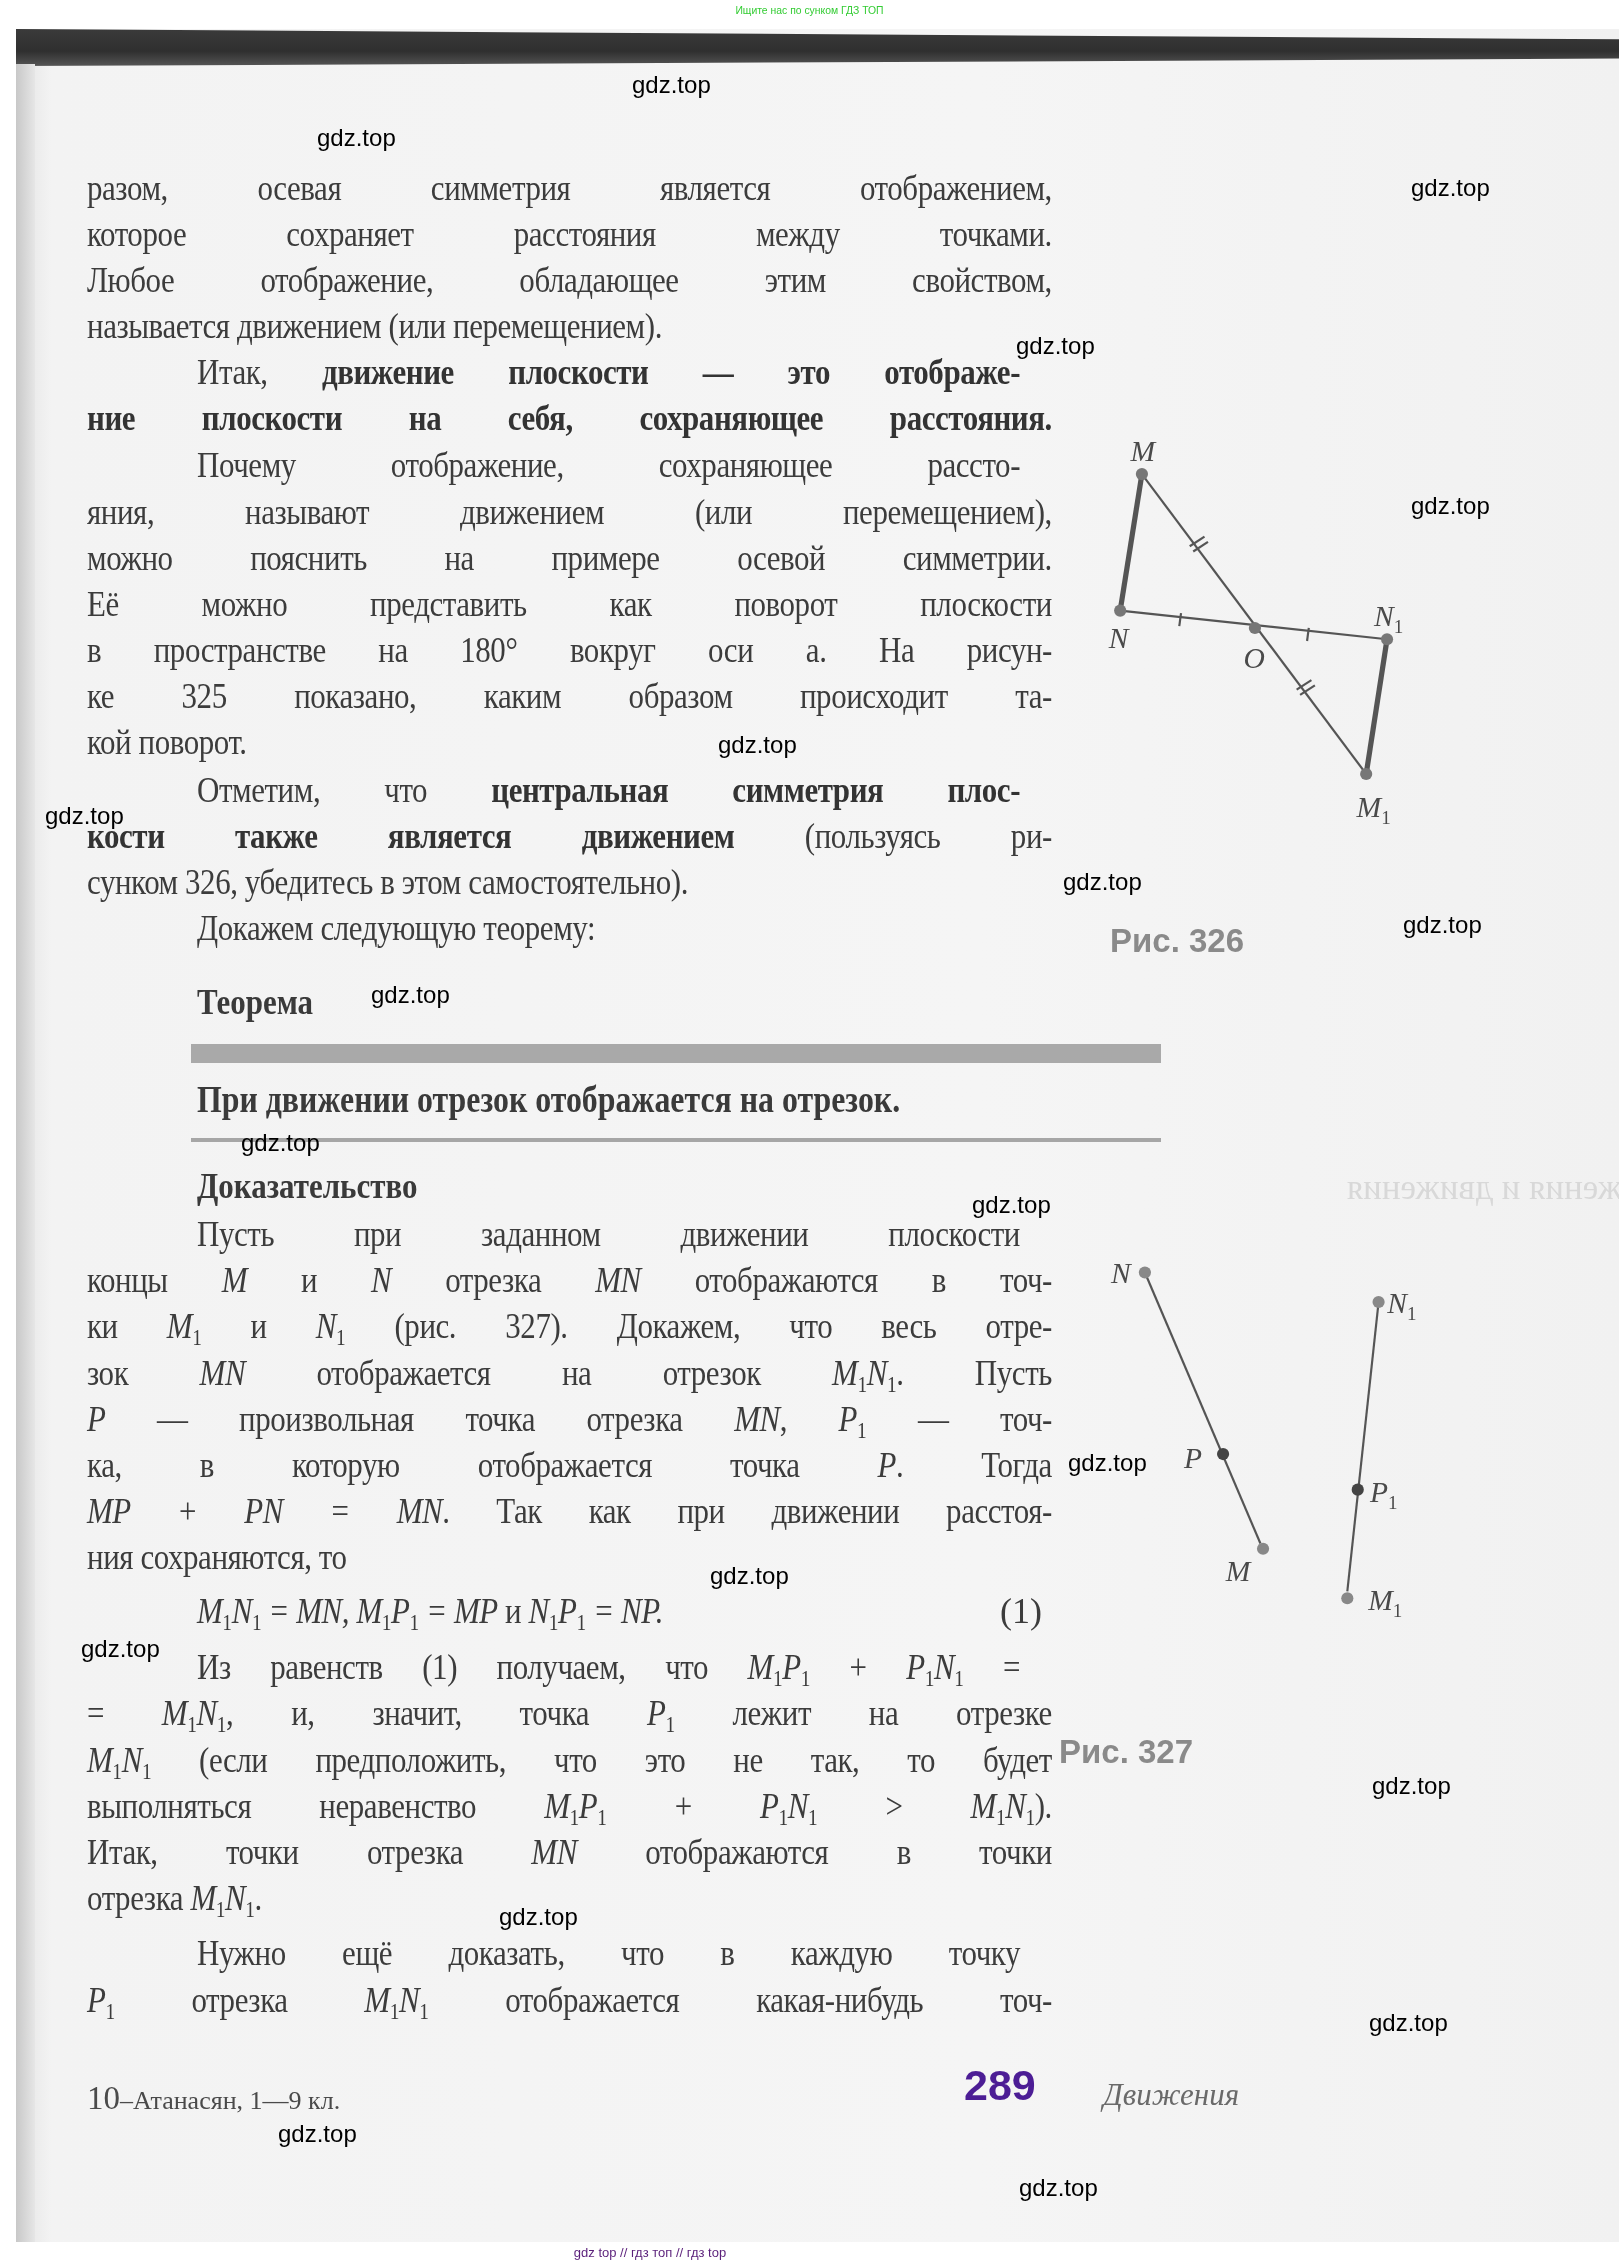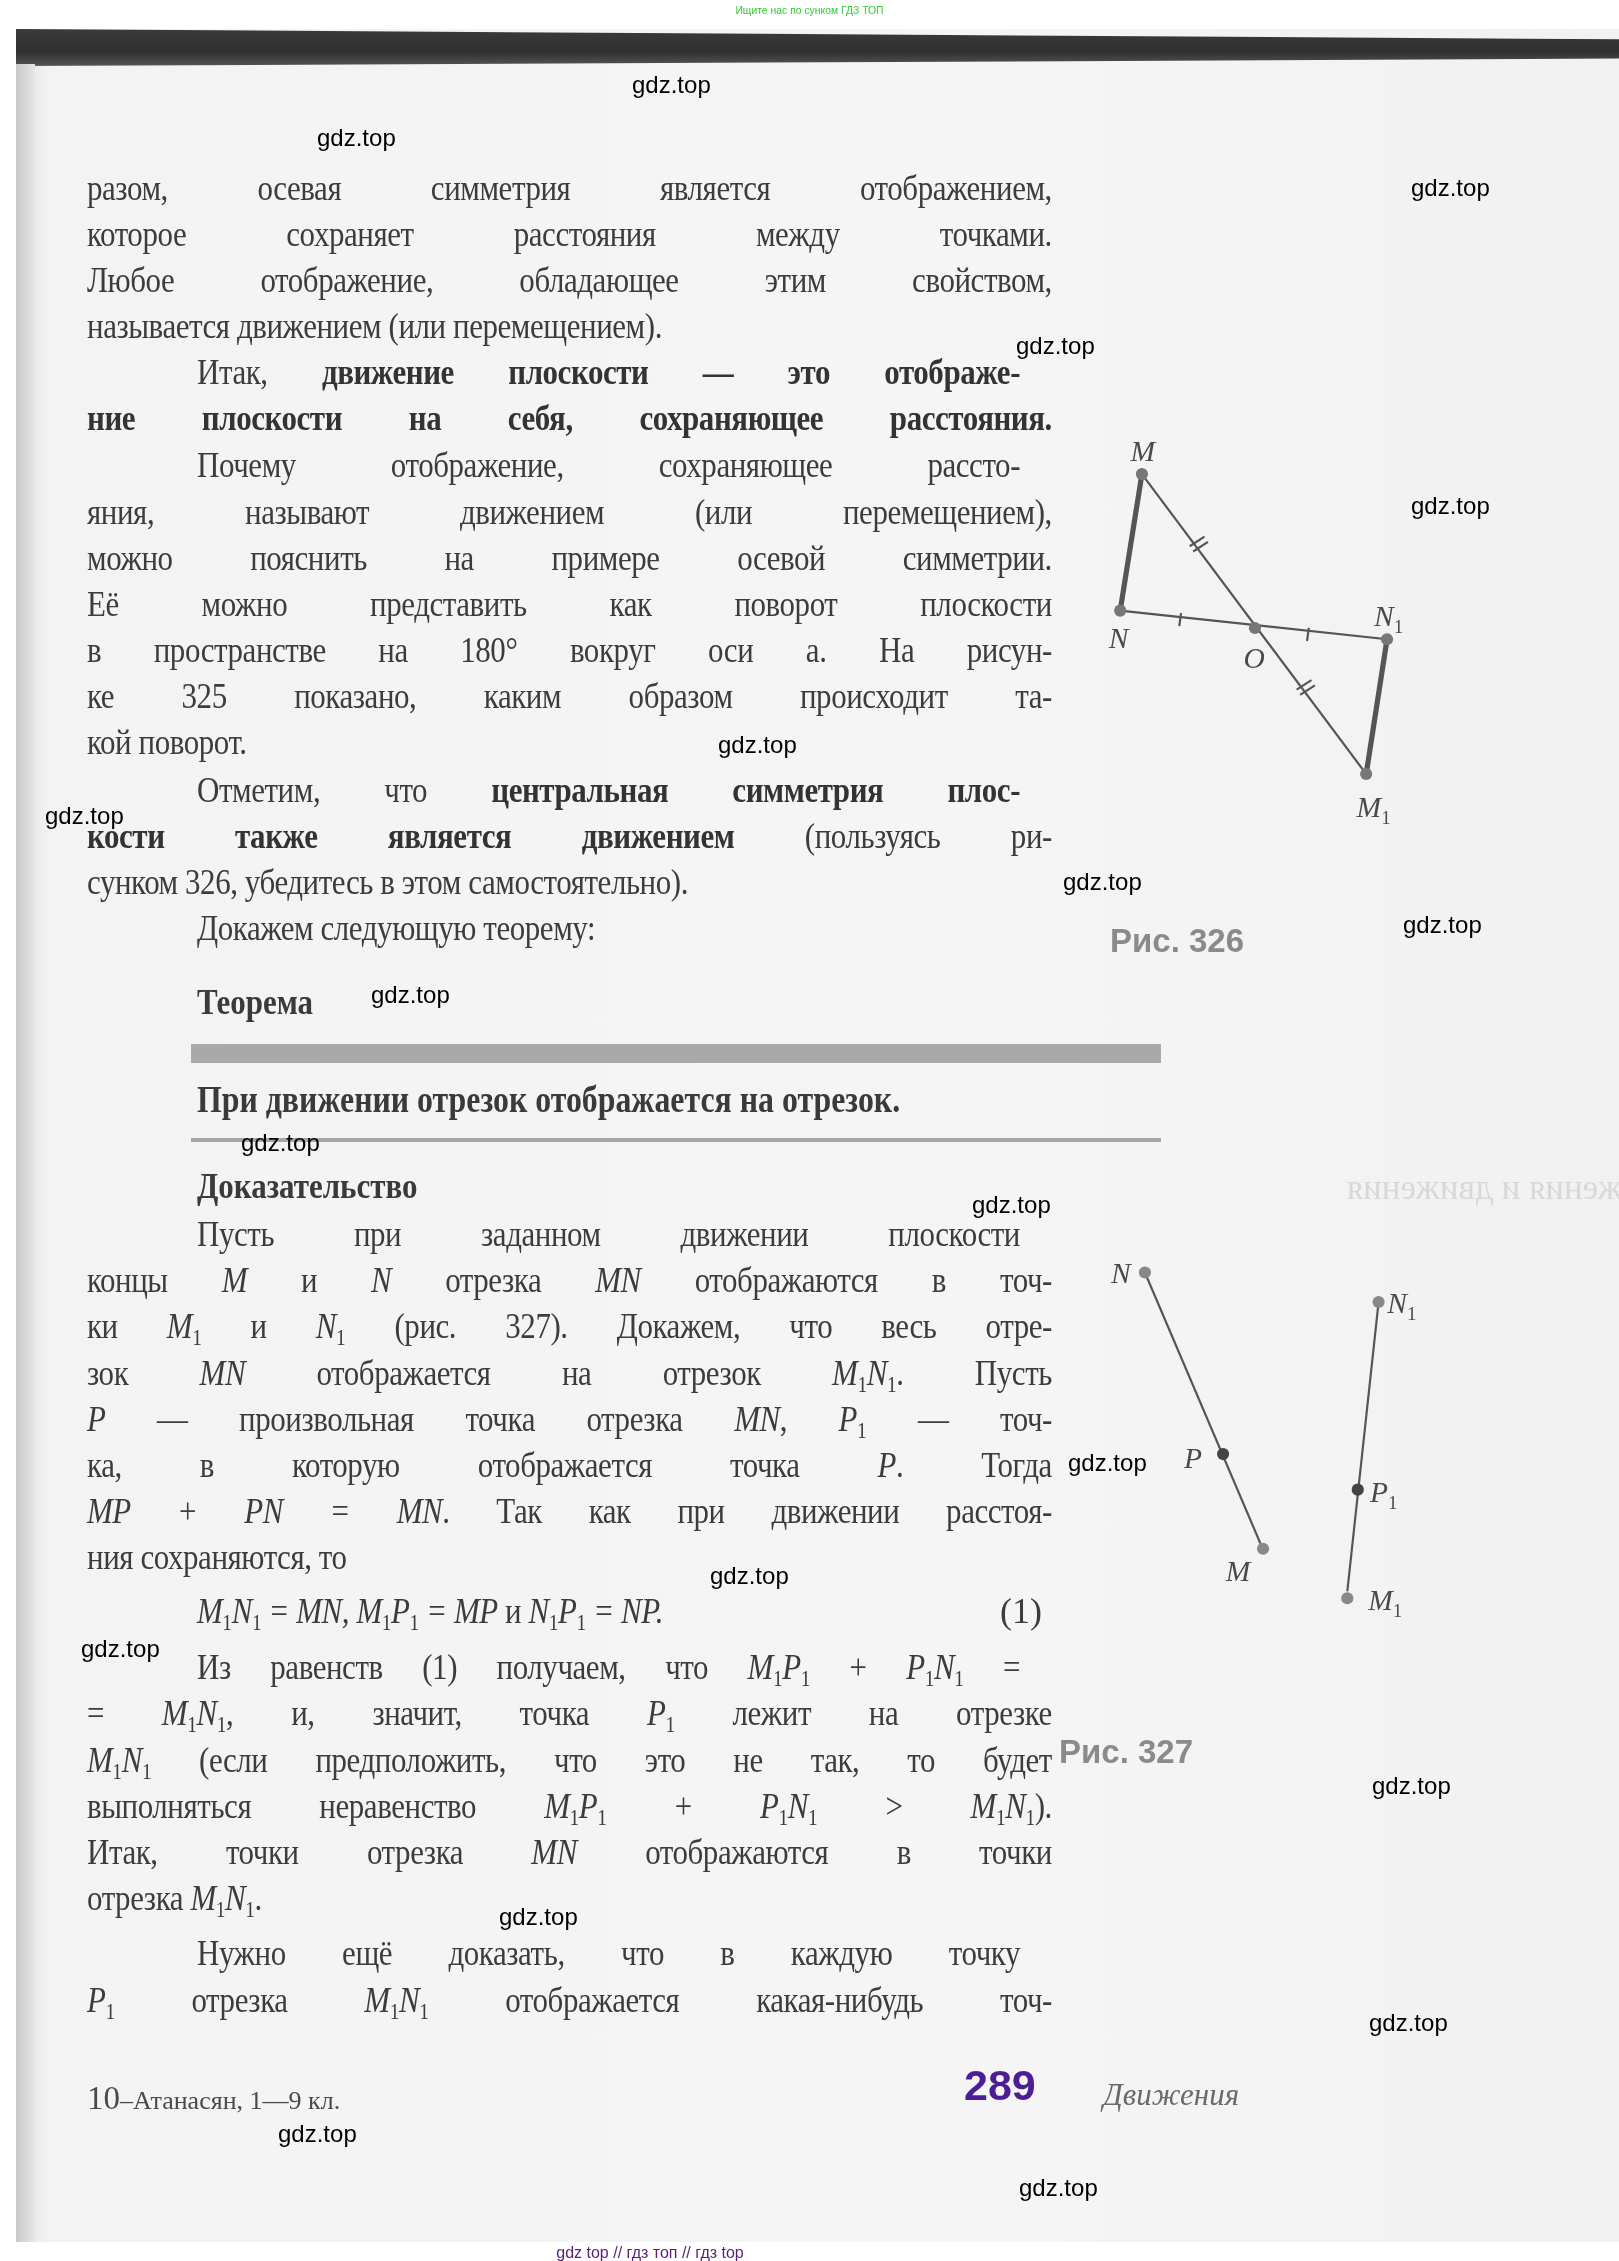--- a/index.html
+++ b/index.html
@@ -75,21 +75,21 @@
   .footer-left .num { font-size: 33px; }
   .page-number {
     position: absolute; left: 964px; top: 2061px; font-family: "Liberation Sans", sans-serif;
     font-weight: bold; font-size: 43px; color: #4c1d95;
   }
   .chapter-name {
     position: absolute; left: 1103px; top: 2077px; font-style: italic; font-size: 31px; color: #6a6a6a;
   }
   .bottom-banner {
     position: absolute; left: 0; top: 2244px; width: 1300px; height: 17.4px; text-align: center;
-    font-family: "Liberation Sans", sans-serif; font-size: 16px; line-height: 17.4px; color: #5a1f7a;
+    font-family: "Liberation Sans", sans-serif; font-size: 13px; line-height: 17.4px; color: #5a1f7a;
   }
 </style>
 </head>
 <body>
 
 <div class="top-banner">Ищите нас по сунком ГДЗ ТОП</div>
 
 <div class="page">
   <div class="page-edge-top"></div>
   <div class="page-edge-left"></div>

